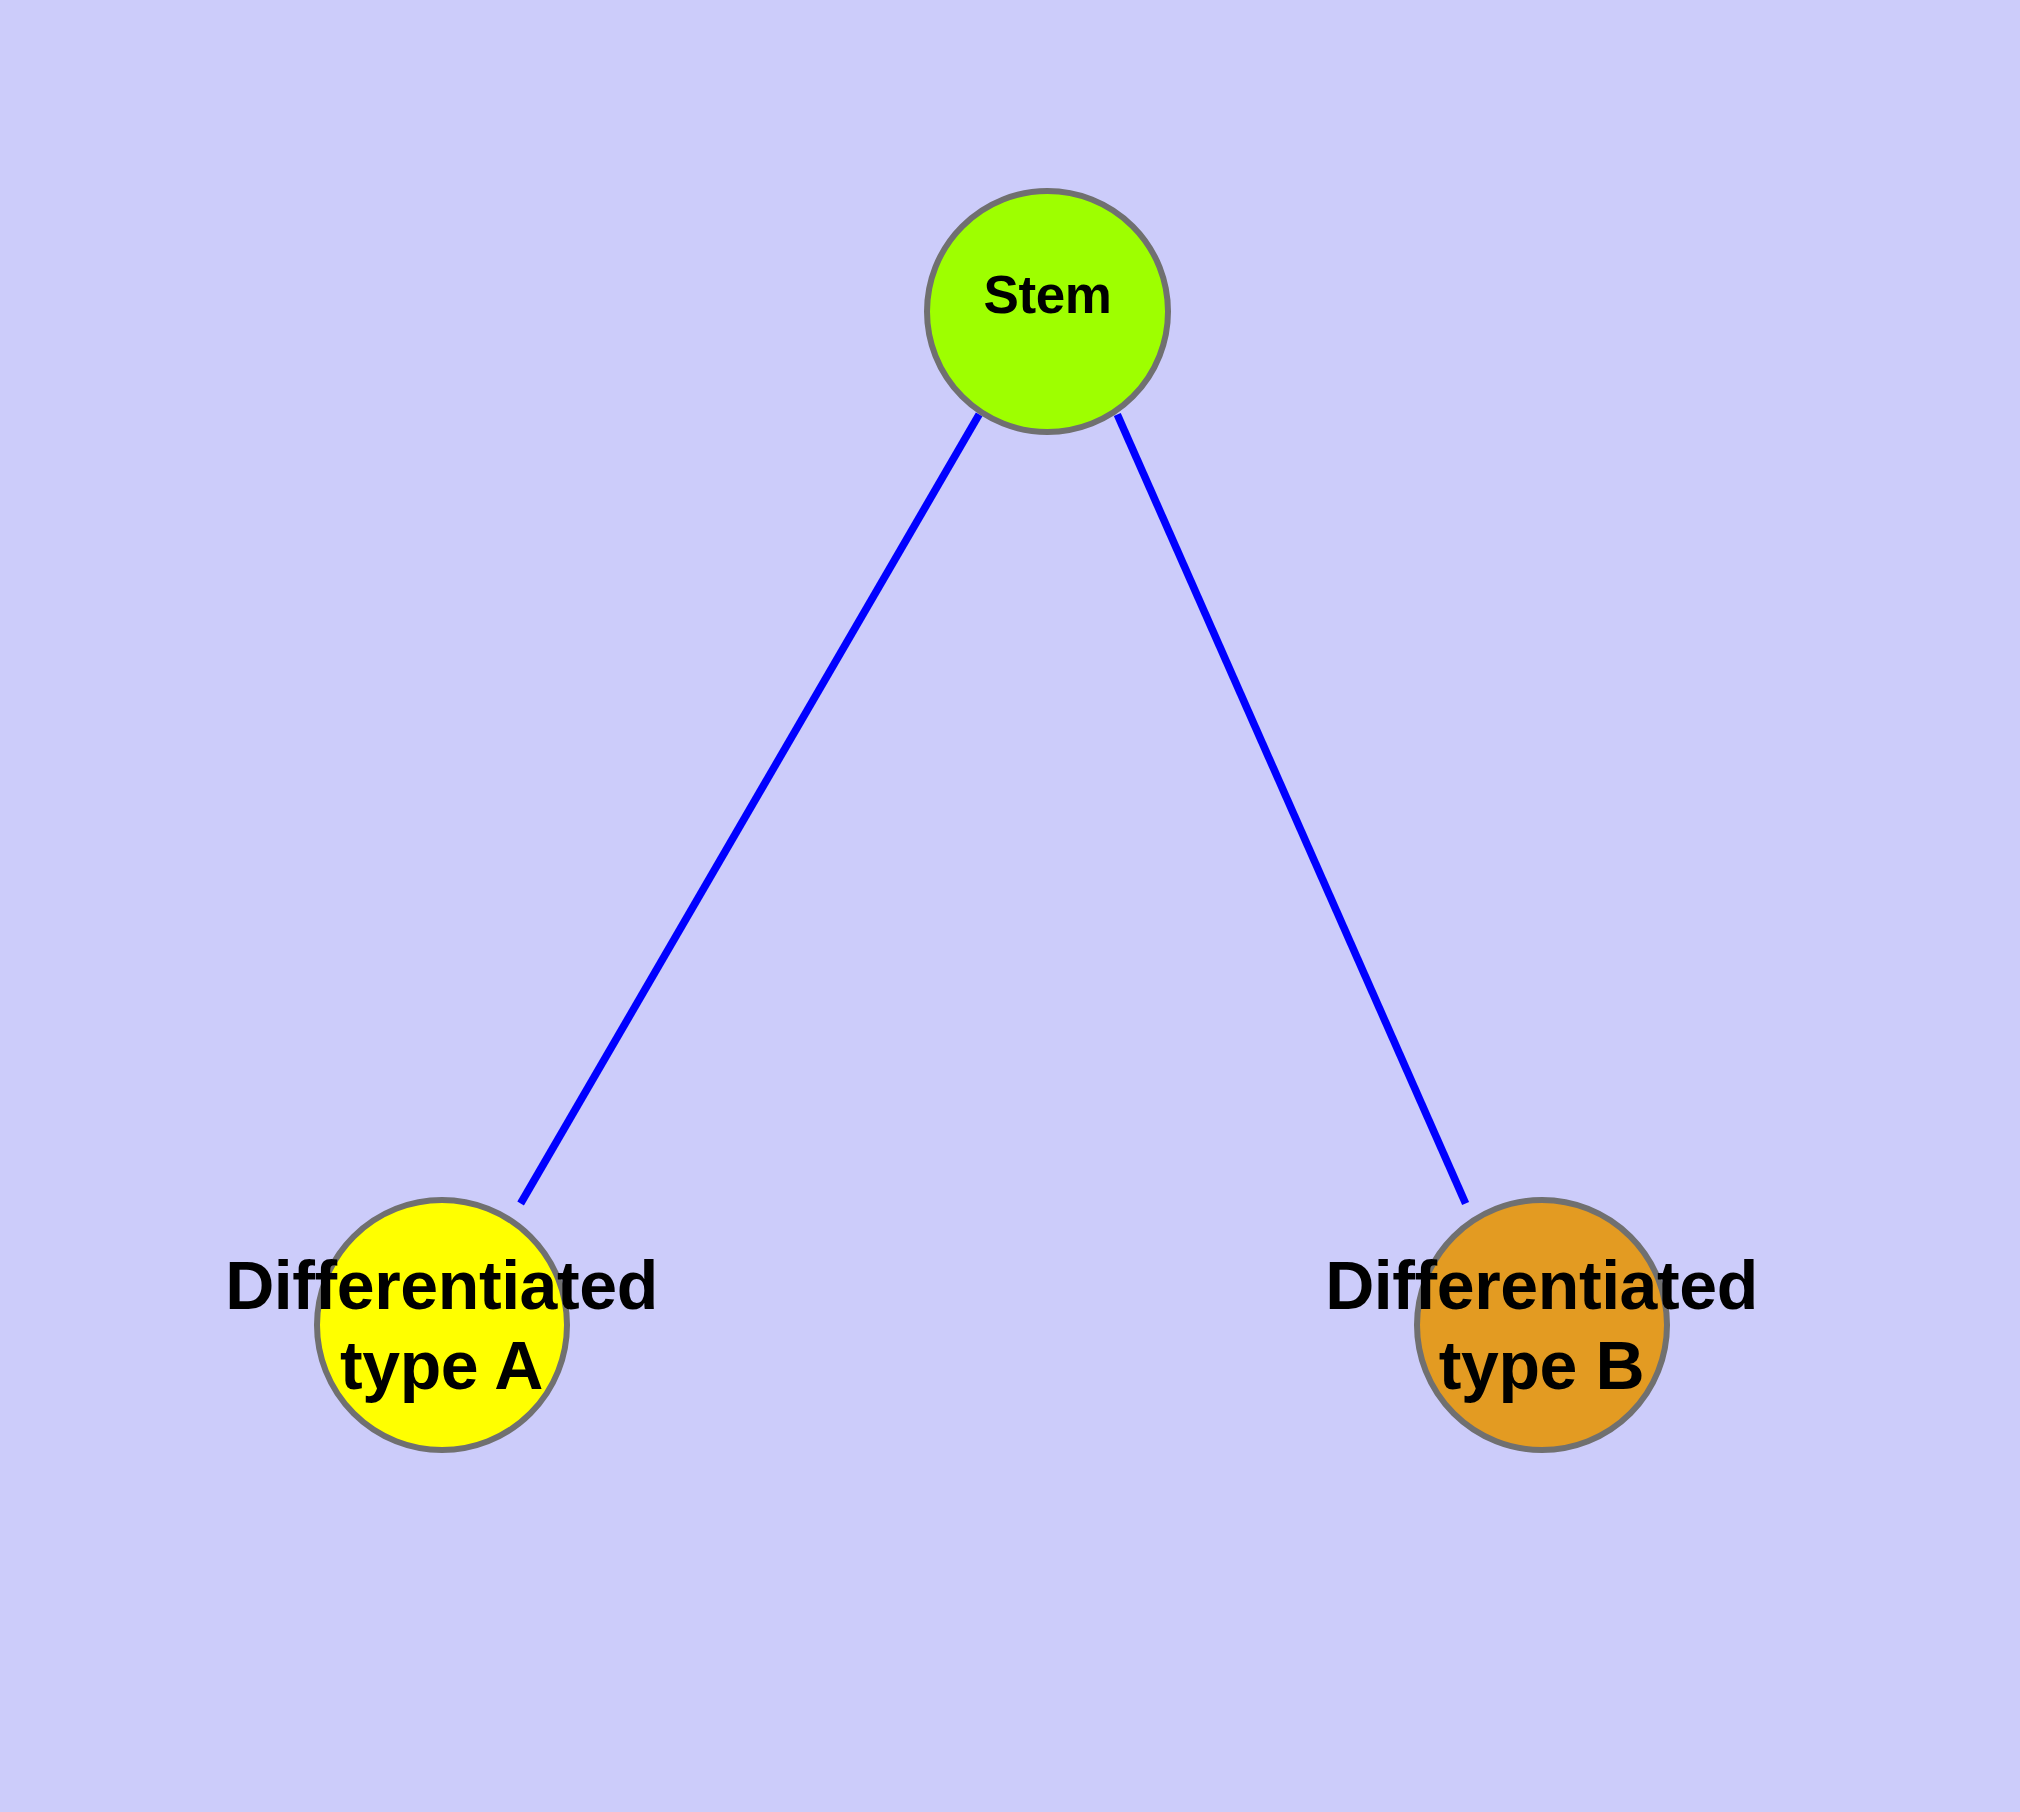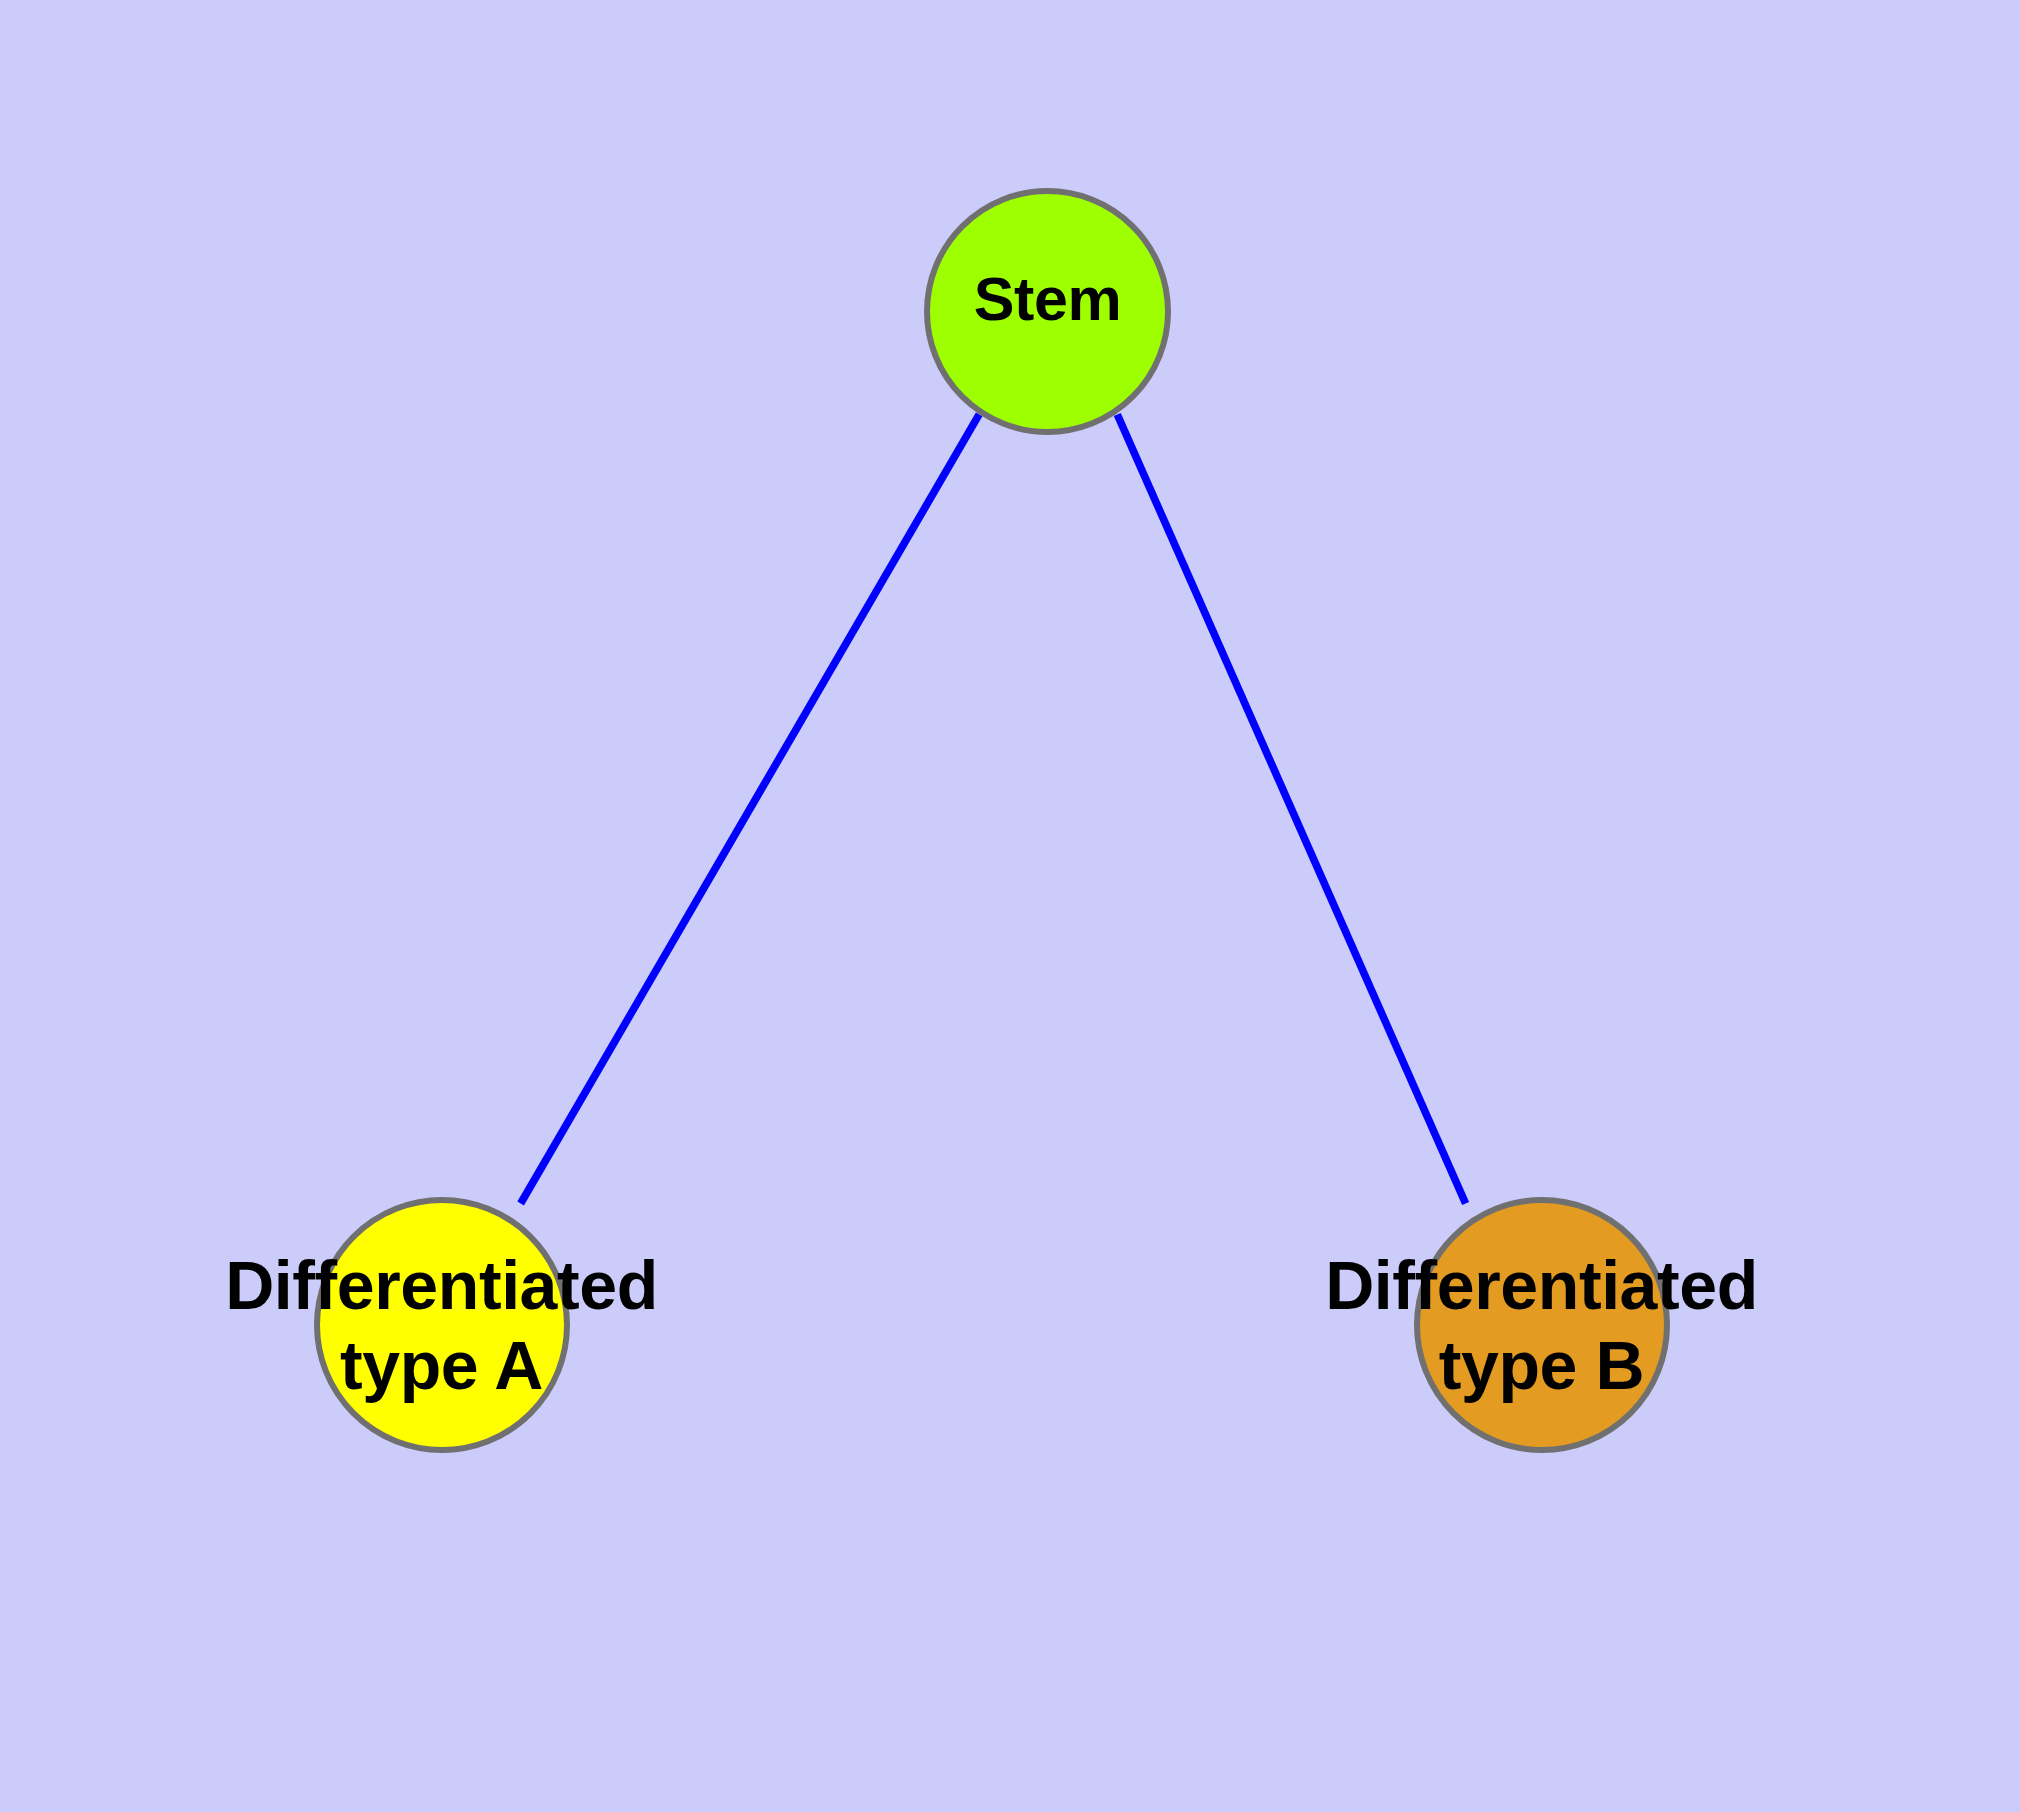--- a/index.html
+++ b/index.html
@@ -71,21 +71,21 @@
     <line id="edge-stem-to-a" x1="1155" y1="489" x2="614" y2="1420" stroke="#0000ff" stroke-width="9" stroke-linecap="butt"></line>
     <line id="edge-stem-to-b" x1="1318" y1="489" x2="1729" y2="1420" stroke="#0000ff" stroke-width="9" stroke-linecap="butt"></line>
   </svg>
 
   <div id="node-layer">
 
     <div class="node" id="node-stem" style="left: 924px; top: 188px; width: 247px; height: 247px; background: rgb(158, 255, 0); border-color: rgb(112, 112, 112);"></div>
     <div class="node" id="node-diff-a" style="left: 314px; top: 1197px; width: 256px; height: 256px; background: rgb(255, 255, 0); border-color: rgb(112, 112, 112);"></div>
     <div class="node" id="node-diff-b" style="left: 1414px; top: 1197px; width: 256px; height: 256px; background: rgb(227, 155, 34); border-color: rgb(112, 112, 112);"></div>
 
-    <div class="node-label label-stem" id="label-stem" style="font-size: 61px; color: rgb(0, 0, 0); left: 454px; top: 264px; width: 1187px;">Stem</div>
+    <div class="node-label label-stem" id="label-stem" style="font-size: 53px; color: rgb(0, 0, 0); left: 454px; top: 264px; width: 1187px;">Stem</div>
 
     <div class="node-label label-leaf" id="label-diff-a" style="font-size: 68px; color: rgb(0, 0, 0); left: -152px; top: 1245px; width: 1187px;">Differentiated
 type A</div>
 
     <div class="node-label label-leaf" id="label-diff-b" style="font-size: 68px; color: rgb(0, 0, 0); left: 948px; top: 1245px; width: 1187px;">Differentiated
 type B</div>
 
   </div>
 </div>
 

